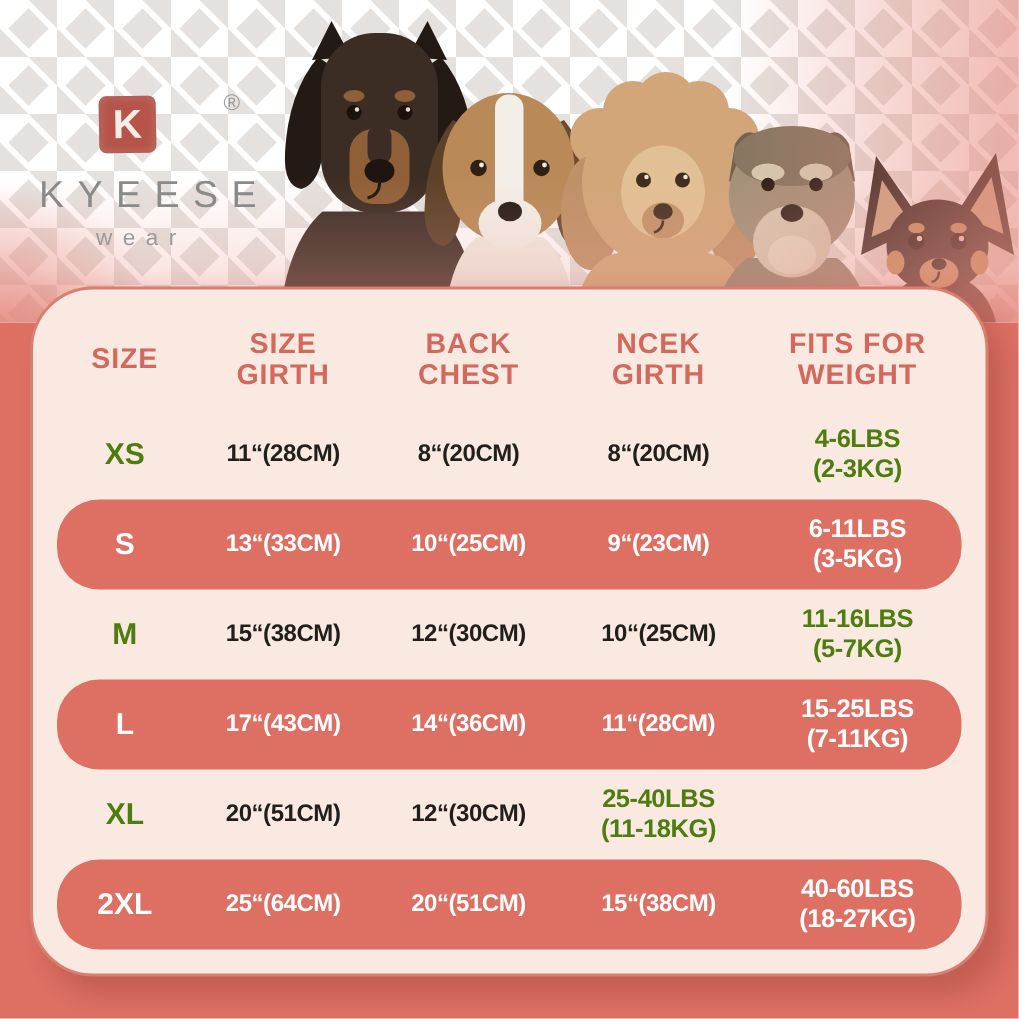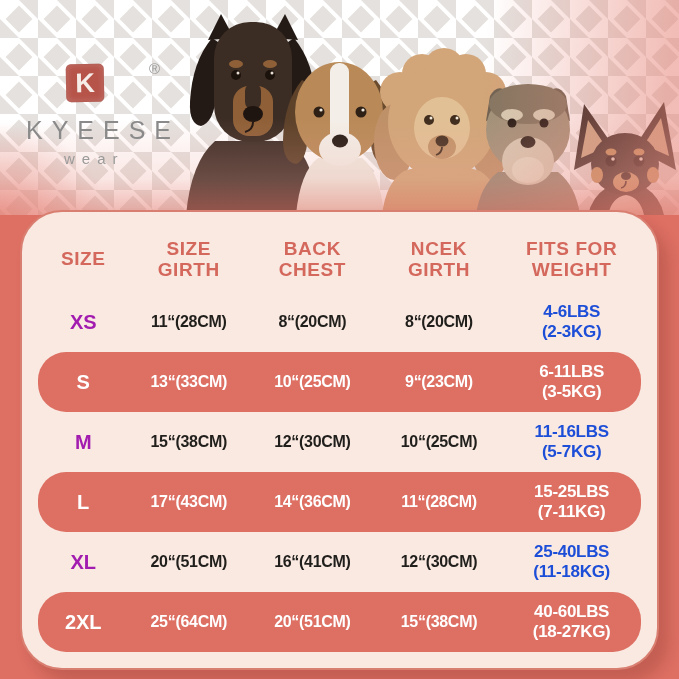--- a/index.html
+++ b/index.html
@@ -23,35 +23,35 @@
     border-radius:5px;display:flex;align-items:center;justify-content:center;
     color:#f6ede8;font-size:27px;font-weight:700;
     box-shadow:inset 0 0 6px rgba(255,255,255,0.25), inset 0 0 2px rgba(120,30,25,0.5);
     transform:rotate(-1deg);
   }
   .logo-reg{position:absolute;right:2px;top:4px;color:#9a9a9a;font-size:15px;}
   .logo-name{margin-top:14px;color:#8a8a8a;font-size:25px;font-weight:400;letter-spacing:9px;white-space:nowrap;text-align:right;}
   .logo-sub{margin-top:5px;margin-left:38px;color:#9a9a9a;font-size:15px;letter-spacing:7px;}
   
   .card{
-    position:absolute;left:20px;top:210px;width:639px;height:460px;
+    position:absolute;left:20px;top:191px;width:639px;height:460px;
     background:#f9e9e1;border:2px solid #d97f71;border-radius:42px;
     box-sizing:border-box;box-shadow:10px 12px 14px rgba(140,55,45,0.30);
     padding-top:14px;
   }
   .t-row{
     display:grid;grid-template-columns:15% 20% 21% 21% 23%;
     align-items:center;height:60px;margin:0 16px;
   }
   .t-head{height:66px;}
   .cell{text-align:center;}
   .h-line{display:block;color:#d4685c;font-size:19px;font-weight:800;letter-spacing:0.6px;line-height:1.12;}
   .v{color:#211f1c;font-size:16px;font-weight:700;letter-spacing:-0.3px;}
-  .size-v{font-size:20px;font-weight:700;color:#a21caf;}
-  .w-line{display:block;color:#1d4ed8;font-size:17px;font-weight:700;line-height:1.18;letter-spacing:-0.3px;}
+  .size-v{font-size:20px;font-weight:700;color:#4d7c0f;}
+  .w-line{display:block;color:#4d7c0f;font-size:17px;font-weight:700;line-height:1.18;letter-spacing:-0.3px;}
   .t-row--hl{background:#dd6f63;border-radius:28px;}
   .t-row--hl .v,.t-row--hl .size-v,.t-row--hl .w-line{color:#ffffff;}
 </style>
 </head>
 <body>
 
 <div class="stage">
 
   <div class="hero">
     <svg class="bgpattern" width="679" height="215" viewBox="0 0 679 215">
@@ -238,21 +238,20 @@
       <div class="cell v">11“(28CM)</div>
       <div class="cell">
         <span class="w-line">15-25LBS</span>
         <span class="w-line">(7-11KG)</span>
       </div>
     </div>
 
     <div class="t-row">
       <div class="cell size-v">XL</div>
       <div class="cell v">20“(51CM)</div>
-      <div class="cell v">16“(41CM)</div>
       <div class="cell v">12“(30CM)</div>
       <div class="cell">
         <span class="w-line">25-40LBS</span>
         <span class="w-line">(11-18KG)</span>
       </div>
     </div>
 
     <div class="t-row t-row--hl">
       <div class="cell size-v">2XL</div>
       <div class="cell v">25“(64CM)</div>

